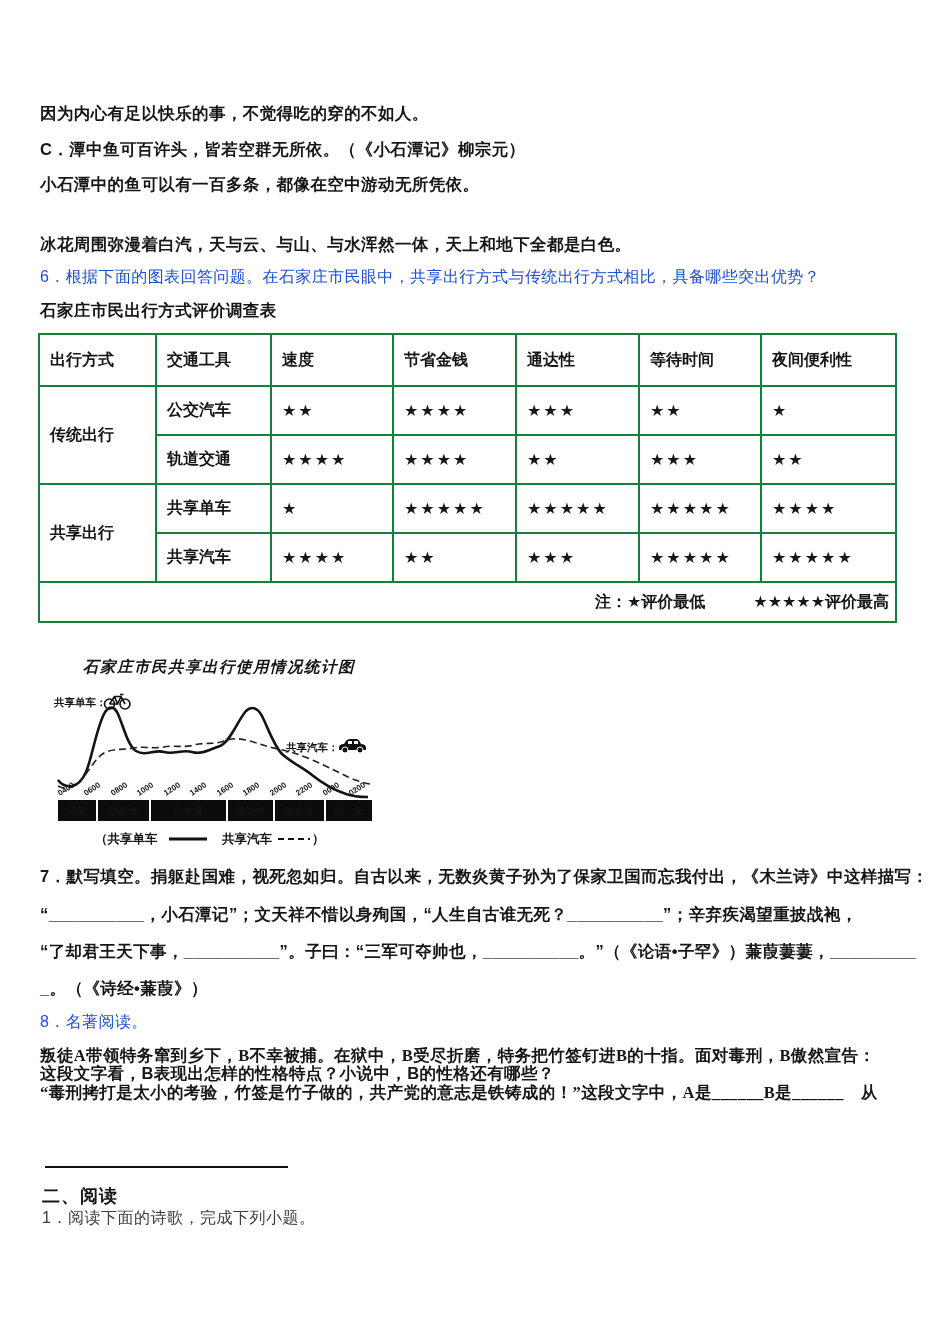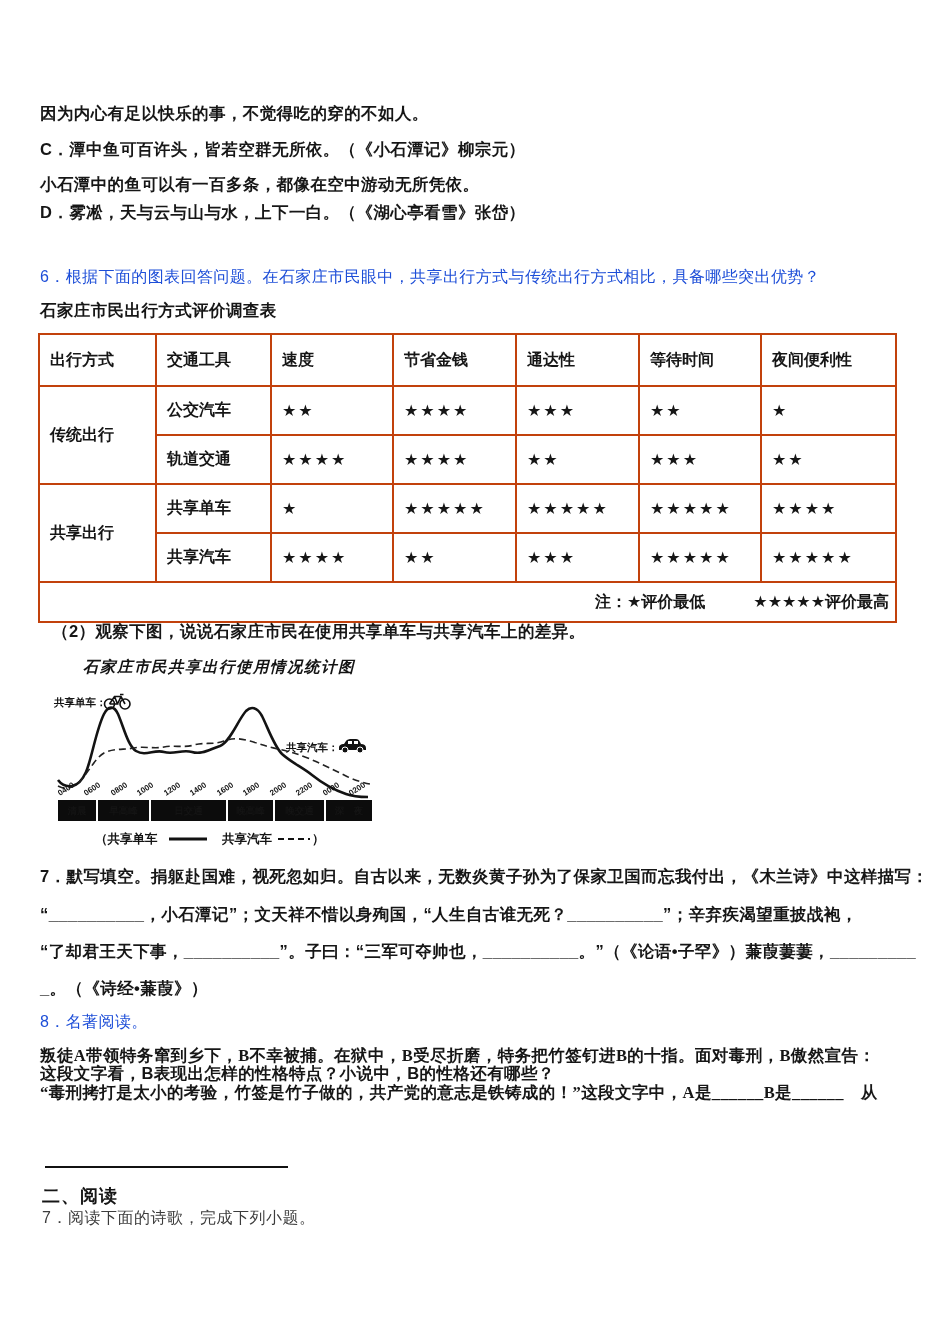--- a/index.html
+++ b/index.html
@@ -22,21 +22,21 @@
   .light { font-weight:normal; color:#1d4ed8; }
   .kai { font-family:"Liberation Serif","DejaVu Serif",serif; }
 
   table.survey {
     position:absolute; top:333px; left:38px;
     width:857px;
     border-collapse:collapse;
     table-layout:fixed;
   }
   table.survey td {
-    border:2px solid #c2410c;
+    border:2px solid #15803d;
     padding:2px 6px 2px 10px;
     font-size:16px; font-weight:bold;
     vertical-align:middle;
     overflow:hidden;
   }
   tr.hrow td { height:46px; }
   tr.drow td { height:43px;margin-top:48px; }
   td.stars { font-size:20px; letter-spacing:2px; font-weight:normal; }
   td.note-cell { height:34px; font-size:16px;text-align:right; }
 
@@ -58,21 +58,21 @@
   }
 </style>
 </head>
 <body>
 
 <div class="page">
 
   <div class="tline" style="top:103px">因为内心有足以快乐的事，不觉得吃的穿的不如人。</div>
   <div class="tline" style="top:174px">小石潭中的鱼可以有一百多条，都像在空中游动无所凭依。</div>
   <div class="tline" style="top:139px">C．潭中鱼可百许头，皆若空群无所依。（《小石潭记》柳宗元）</div>
-  <div class="tline" style="top:202px">D．雾凇，天与云与山与水，上下一白。（《湖心亭看雪》张岱）</div>
+  <div class="tline" style="top:234px">冰花周围弥漫着白汽，天与云、与山、与水浑然一体，天上和地下全都是白色。</div>
 
   <div class="tline light" style="top:267px;font-size:16px">6．根据下面的图表回答问题。在石家庄市民眼中，共享出行方式与传统出行方式相比，具备哪些突出优势？</div>
   <div class="tline" style="top:300px">石家庄市民出行方式评价调查表</div>
 
   <table class="survey">
     <colgroup>
       <col style="width:117px">
         <col style="width:115px">
         <col style="width:122px">
       <col style="width:123px">
@@ -123,21 +123,20 @@
         <td class="stars">★★★</td>
         <td class="stars">★★★★★</td>
         <td class="stars">★★★★★</td>
       </tr>
       <tr>
         <td class="note-cell" colspan="7">注：★评价最低　　　★★★★★评价最高</td>
       </tr>
     </tbody>
   </table>
 
-  <div class="tline" style="top:621px;left:52px">（2）观察下图，说说石家庄市民在使用共享单车与共享汽车上的差异。</div>
 
   <svg class="chart" width="340" height="212" viewBox="0 0 340 212">
     <text x="31" y="22" font-size="15.5" font-weight="bold" font-style="italic" font-family="Liberation Serif, DejaVu Serif, serif" letter-spacing="1.5">石家庄市民共享出行使用情况统计图</text>
 
     <text x="2" y="56" font-size="10.5" font-weight="bold">共享单车：</text>
     <g stroke="#111" fill="none" stroke-width="1.6" transform="translate(52,42)">
       <circle cx="5.5" cy="12" r="5"></circle>
       <circle cx="21" cy="12" r="5"></circle>
       <path d="M5.5,12 L10.5,4.5 L17,4.5 L21,12 M10.5,4.5 L13.5,12 L5.5,12 M13.5,12 L17,4.5 M16,2.5 L19.5,2.5"></path>
     </g>
@@ -209,15 +208,15 @@
   <div class="tline" style="top:978px">_。（《诗经•蒹葭》）</div>
 
   <div class="tline light" style="top:1012px;font-size:16px">8．名著阅读。</div>
   <div class="tline kai" style="top:1046px">叛徒A带领特务窜到乡下，B不幸被捕。在狱中，B受尽折磨，特务把竹签钉进B的十指。面对毒刑，B傲然宣告：</div>
   <div class="tline kai" style="top:1083px">“毒刑拷打是太小的考验，竹签是竹子做的，共产党的意志是铁铸成的！”这段文字中，A是______B是______　从</div>
   <div class="tline" style="top:1063px">这段文字看，B表现出怎样的性格特点？小说中，B的性格还有哪些？</div>
 
   <div class="hline"></div>
 
   <div class="sec-head">二、阅读</div>
-  <div class="q9">7．阅读下面的诗歌，完成下列小题。</div>
+  <div class="q9">1．阅读下面的诗歌，完成下列小题。</div>
 
 </div>
 
 </body></html>

